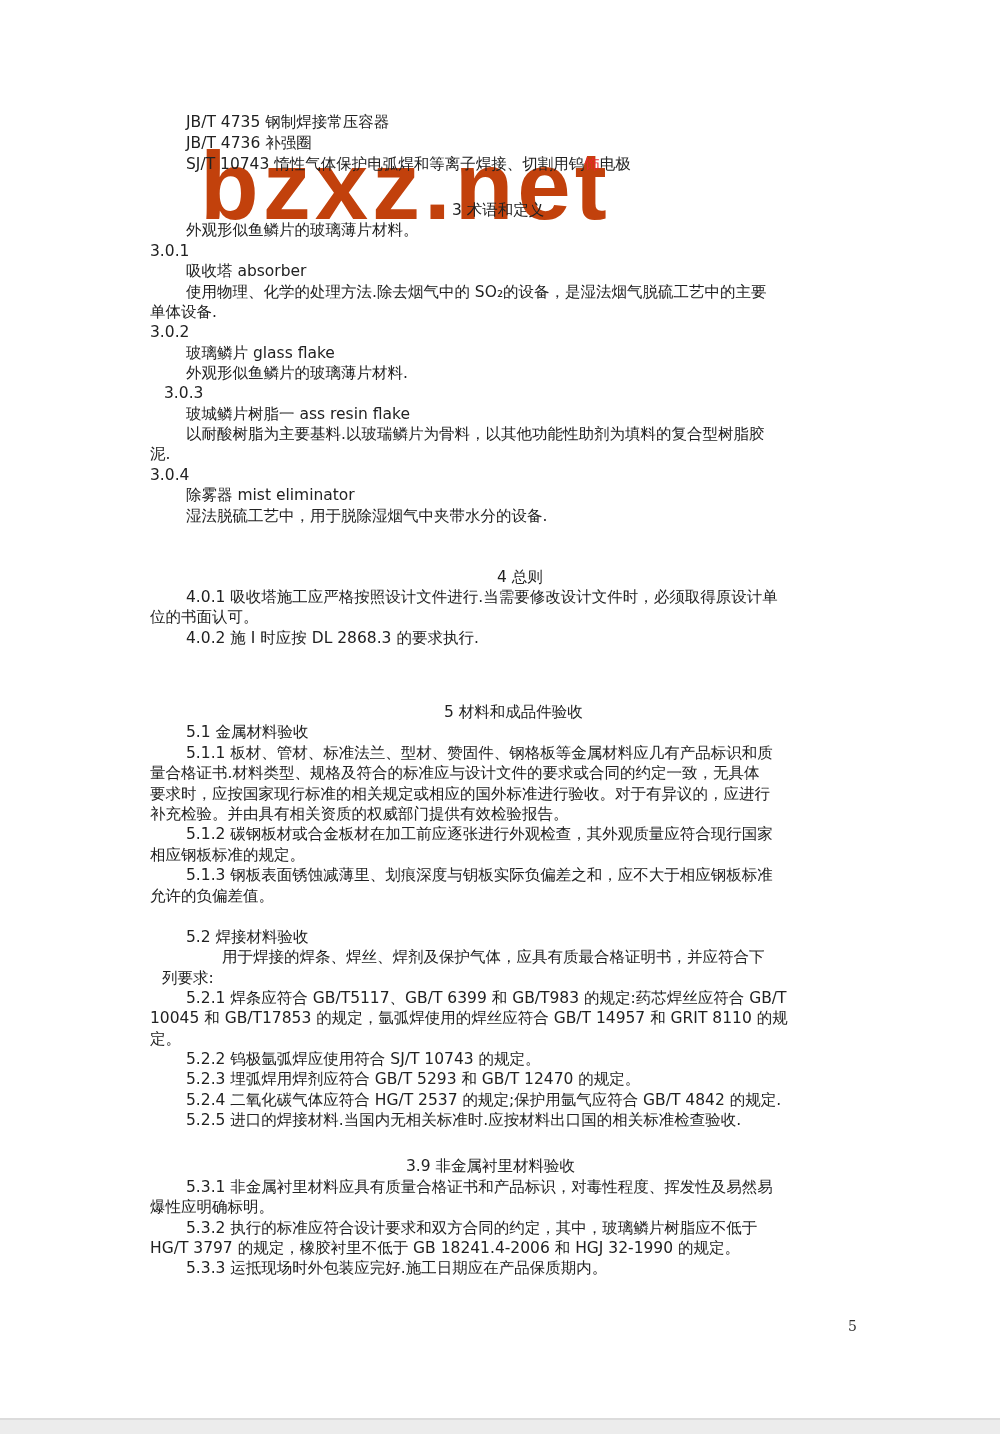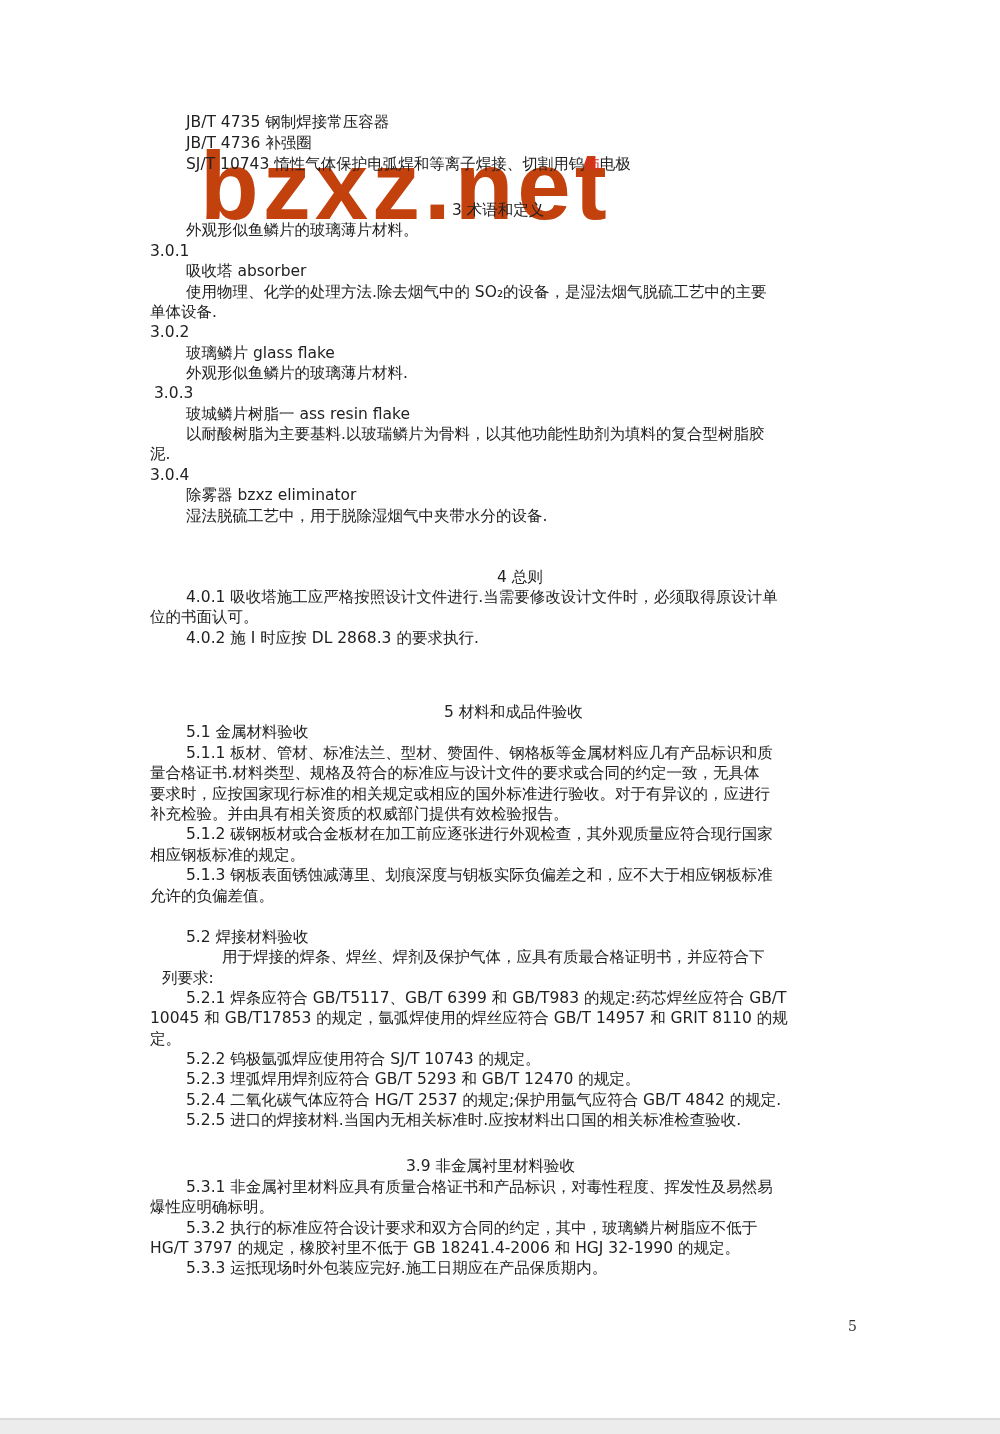--- a/index.html
+++ b/index.html
@@ -36,26 +36,26 @@
 
     <div class="line" style="left:302px;top:90px">3 术语和定义</div>
     <div class="line" style="left:36px;top:110px">外观形似鱼鳞片的玻璃薄片材料。</div>
     <div class="line" style="left:0;top:131px">3.0.1</div>
     <div class="line" style="left:36px;top:151px">吸收塔 absorber</div>
     <div class="line" style="left:36px;top:172px">使用物理、化学的处理方法.除去烟气中的 SO₂的设备，是湿法烟气脱硫工艺中的主要</div>
     <div class="line" style="left:0;top:192px">单体设备.</div>
     <div class="line" style="left:0;top:212px">3.0.2</div>
     <div class="line" style="left:36px;top:233px">玻璃鳞片 glass flake</div>
     <div class="line" style="left:36px;top:253px">外观形似鱼鳞片的玻璃薄片材料.</div>
-    <div class="line" style="left:4px;top:273px">3.0.3</div>
+    <div class="line" style="left:14px;top:273px">3.0.3</div>
     <div class="line" style="left:36px;top:294px">玻城鳞片树脂一 ass resin flake</div>
     <div class="line" style="left:36px;top:314px">以耐酸树脂为主要基料.以玻瑞鳞片为骨料，以其他功能性助剂为填料的复合型树脂胶</div>
     <div class="line" style="left:0;top:334px">泥.</div>
     <div class="line" style="left:0;top:355px">3.0.4</div>
-    <div class="line" style="left:36px;top:375px">除雾器 bzxz eliminator</div>
+    <div class="line" style="left:36px;top:375px">除雾器 mist eliminator</div>
     <div class="line" style="left:36px;top:396px">湿法脱硫工艺中，用于脱除湿烟气中夹带水分的设备.</div>
 
     <div class="line" style="left:347px;top:457px">4 总则</div>
     <div class="line" style="left:36px;top:477px">4.0.1 吸收塔施工应严格按照设计文件进行.当需要修改设计文件时，必须取得原设计单</div>
     <div class="line" style="left:0;top:497px">位的书面认可。</div>
     <div class="line" style="left:36px;top:518px">4.0.2 施 I 时应按 DL 2868.3 的要求执行.</div>
 
     <div class="line" style="left:294px;top:592px">5 材料和成品件验收</div>
     <div class="line" style="left:36px;top:612px">5.1 金属材料验收</div>
     <div class="line" style="left:36px;top:633px">5.1.1 板材、管材、标准法兰、型材、赞固件、钢格板等金属材料应几有产品标识和质</div>

